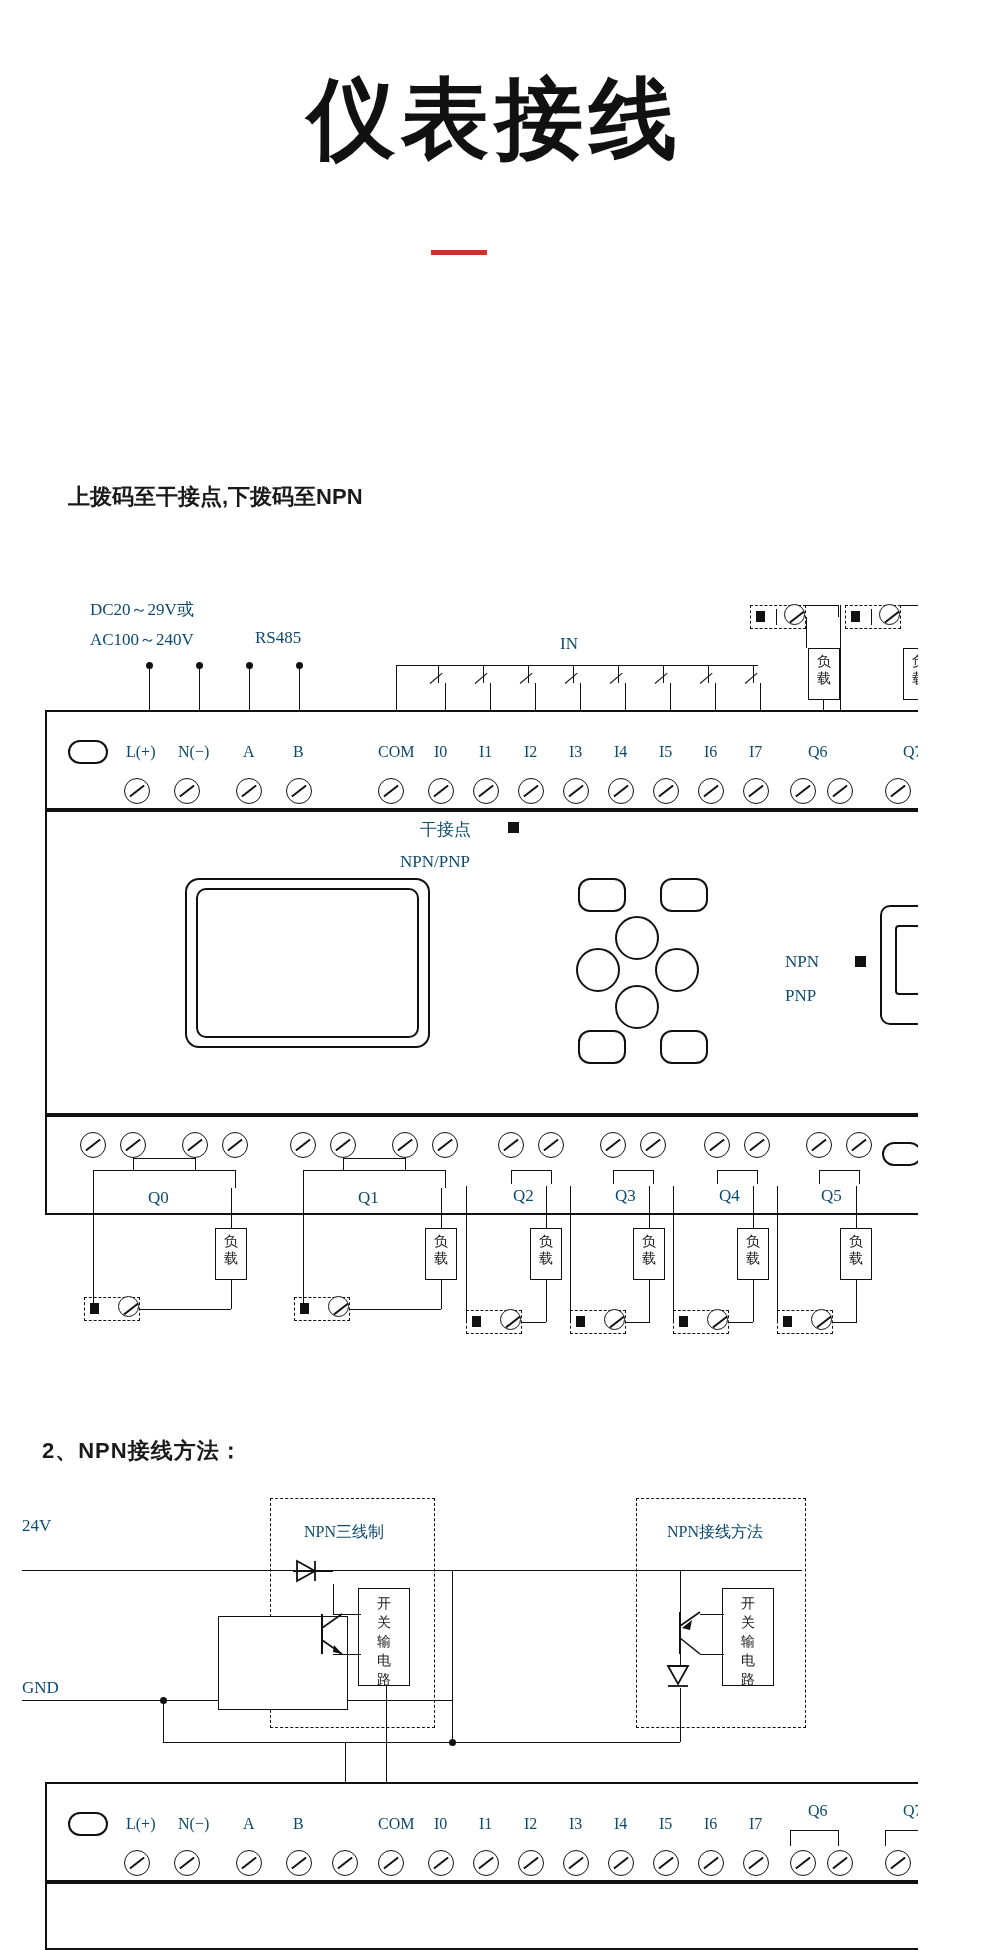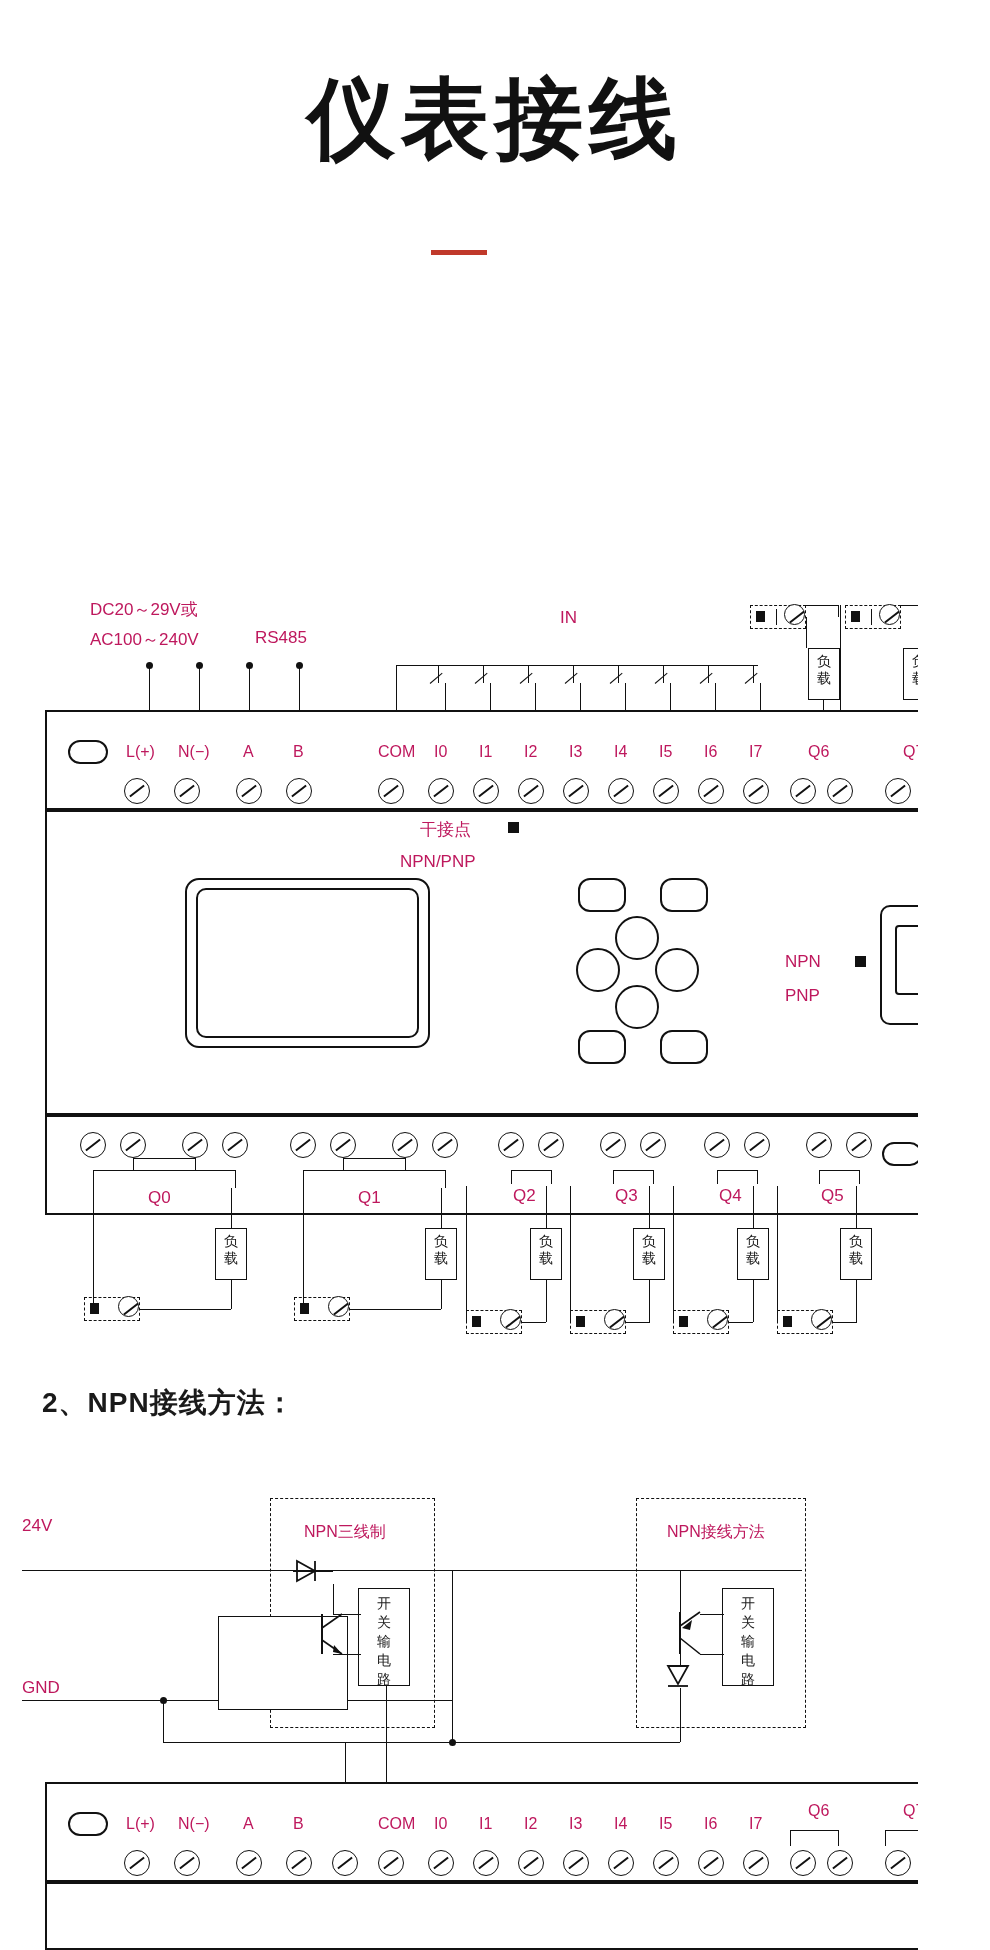--- a/index.html
+++ b/index.html
@@ -42,29 +42,29 @@
   }
   .sec1-l2{
     position:absolute; left:68px; top:482px;
     font-size:22px; font-weight:bold;
   }
   .sec1-l3{
     position:absolute; left:64px; top:530px;
     font-size:22px; font-weight:bold;
   }
   .sec2-h{
-    position:absolute; left:42px; top:1384px;
-    font-size:28px; font-weight:bold; letter-spacing:1px;
+    position:absolute; left:42px; top:1436px;
+    font-size:22px; font-weight:bold; letter-spacing:1px;
   }
   .sec2-l2{
     position:absolute; left:68px; top:1432px;
     font-size:21px; font-weight:bold;
   }
   
-  .lbl{position:absolute;font-size:16px;color:#be185d;white-space:nowrap;}
+  .lbl{position:absolute;font-size:16px;color:#0c4a6e;white-space:nowrap;font-family:Liberation Serif, serif;}
   .lbl.md{font-size:17px;}
   .hline{position:absolute;height:0;border-top:1.6px solid #111;}
   .vline{position:absolute;width:0;border-left:1.6px solid #111;}
   .dot{position:absolute;width:7px;height:7px;border-radius:50%;background:#111;}
   .term{
     position:absolute;width:26px;height:26px;border-radius:50%;
     border:1.8px solid #111;box-sizing:border-box;background:#fff;
   }
   .term:after{
     content:"";position:absolute;left:3px;top:11px;width:18px;height:2px;
@@ -94,27 +94,28 @@
   .sidebox{position:absolute;border:2px solid #111;box-sizing:border-box;background:#fff;border-radius:4px;}
 </style>
 </head>
 <body>
 
 <div class="page">
 
   <div class="title">仪表接线</div>
   <div class="title-rule"></div>
 
+  <div class="sec1-l2">上拨码至干接点,下拨码至NPN</div>
 
   <div>
 
     <div class="lbl md" style="left:90px;top:598px;">DC20～29V或</div>
     <div class="lbl md" style="left:90px;top:628px;">AC100～240V</div>
     <div class="lbl md" style="left:255px;top:628px;">RS485</div>
-    <div class="lbl md" style="left:560px;top:608px;">IN</div>
+    <div class="lbl md" style="left:560px;top:634px;">IN</div>
 
     <div class="vline" style="left:149px;top:665px;height:45px;"></div>
     <div class="vline" style="left:199px;top:665px;height:45px;"></div>
     <div class="vline" style="left:249px;top:665px;height:45px;"></div>
     <div class="vline" style="left:299px;top:665px;height:45px;"></div>
     <div class="dot" style="left:146px;top:662px;"></div>
     <div class="dot" style="left:196px;top:662px;"></div>
     <div class="dot" style="left:246px;top:662px;"></div>
     <div class="dot" style="left:296px;top:662px;"></div>
 

